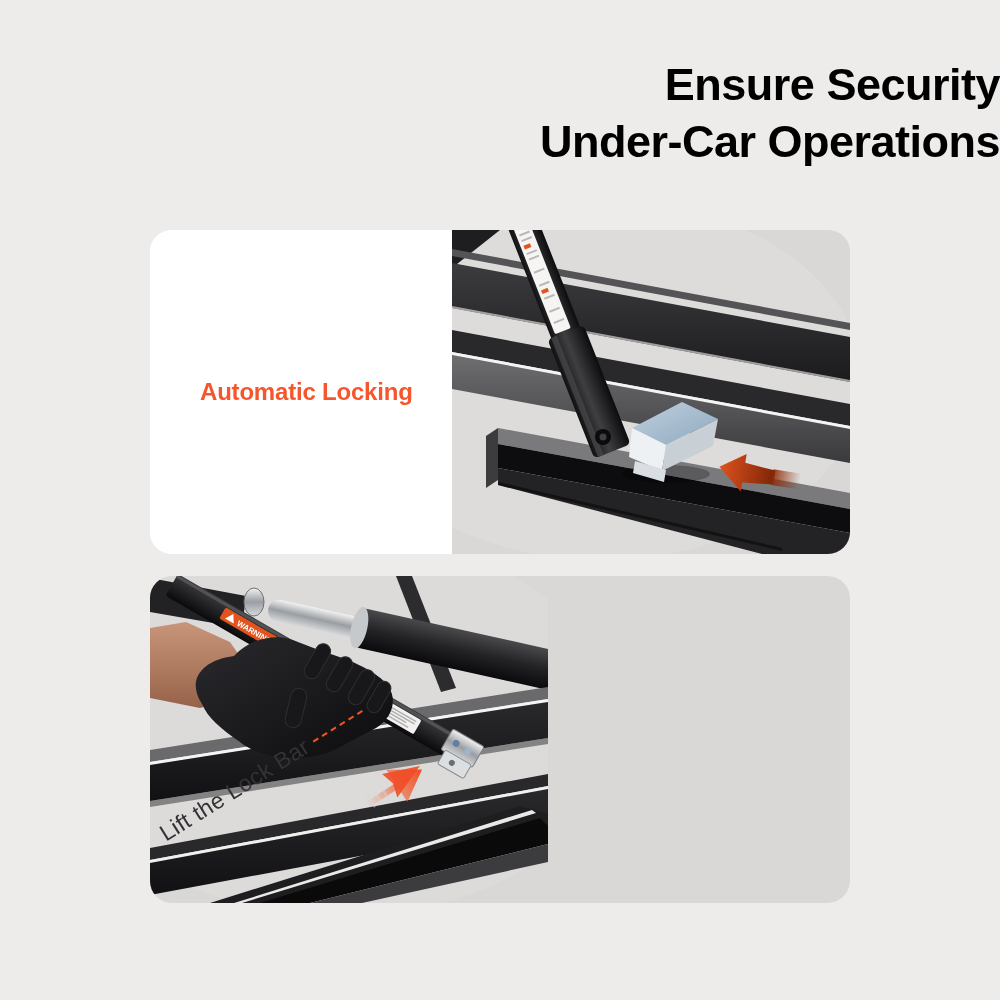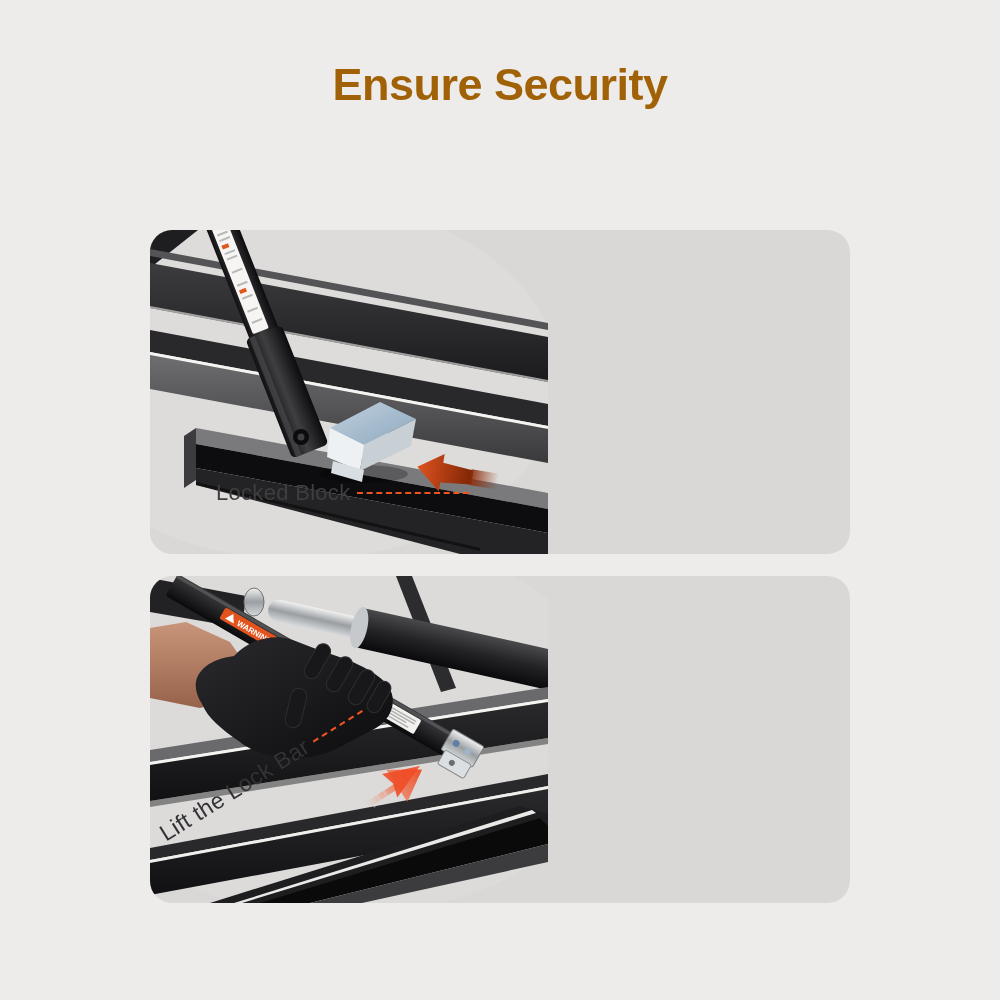--- a/index.html
+++ b/index.html
@@ -3,21 +3,21 @@
 <meta charset="utf-8">
 <style>
   html,body{margin:0;padding:0;}
   body{
     width:1000px;height:1000px;position:relative;overflow:hidden;
     background:#EDECEA;
     font-family:"Liberation Sans","DejaVu Sans",sans-serif;
   }
   .page-title{
     position:absolute;left:0;top:56px;width:1000px;
-    text-align:center;color:#a16207;
+    text-align:right;color:#000000;
     font-size:45px;line-height:57px;font-weight:bold;letter-spacing:-0.5px;
   }
   .page-title span{display:block;}
   .card{
     position:absolute;left:150px;width:700px;height:324px;
     background:#FFFFFF;border-radius:22px;overflow:hidden;
     display:flex;
   }
   #card-1{top:230px;}
   #card-2{top:576px;height:327px;}
@@ -46,23 +46,27 @@
     display:inline-block;height:0;border-top:2px dashed #F0551F;
   }
   #caption-1 .leader-line{width:112px;}
   #caption-2 .leader-line{width:58px;}
 </style>
 </head>
 <body>
 
 <div class="page-title">
   <span>Ensure Security</span>
+  <span>Under-Car Operations</span>
 </div>
 
 <section class="card" id="card-1">
+  <div class="card-text">
+    <h2 class="card-heading">Automatic Locking</h2>
+  </div>
   <div class="card-photo">
     <svg width="398" height="324" viewBox="0 0 398 324">
       <defs>
         <linearGradient id="railFace1" x1="0" y1="0" x2="0" y2="1">
           <stop offset="0" stop-color="#3C3C3E"></stop>
             <stop offset="1" stop-color="#1B1B1D"></stop>
         </linearGradient>
         <linearGradient id="railFront1" x1="0" y1="0" x2="0" y2="1">
           <stop offset="0" stop-color="#6E6E70"></stop>
             <stop offset="1" stop-color="#3A3A3C"></stop>
@@ -138,24 +142,20 @@
         <circle cx="151" cy="207" r="8" fill="#0B0B0C"></circle>
         <circle cx="151" cy="207" r="3.5" fill="#3F3F42"></circle>
       </g>
 
       <g transform="translate(270,220) rotate(9)">
         <path d="M0,17 L25,0 L25,9 L56,12 L56,26 L25,29 L25,38 Z" fill="url(#arrowG1)"></path>
         <rect x="54" y="11" width="28" height="16" fill="url(#tailFade1)"></rect>
       </g>
     </svg>
 
-    <div class="caption-row" id="caption-1">
-      <span>Locked Block</span>
-      <span class="leader-line"></span>
-    </div>
   </div>
 </section>
 
 <section class="card" id="card-2">
   <div class="card-photo">
     <svg width="398" height="327" viewBox="0 0 398 327">
       <defs>
         <linearGradient id="chromeG" x1="0" y1="0" x2="0" y2="1">
           <stop offset="0" stop-color="#F2F2F2"></stop>
             <stop offset="0.5" stop-color="#9A9EA2"></stop>

